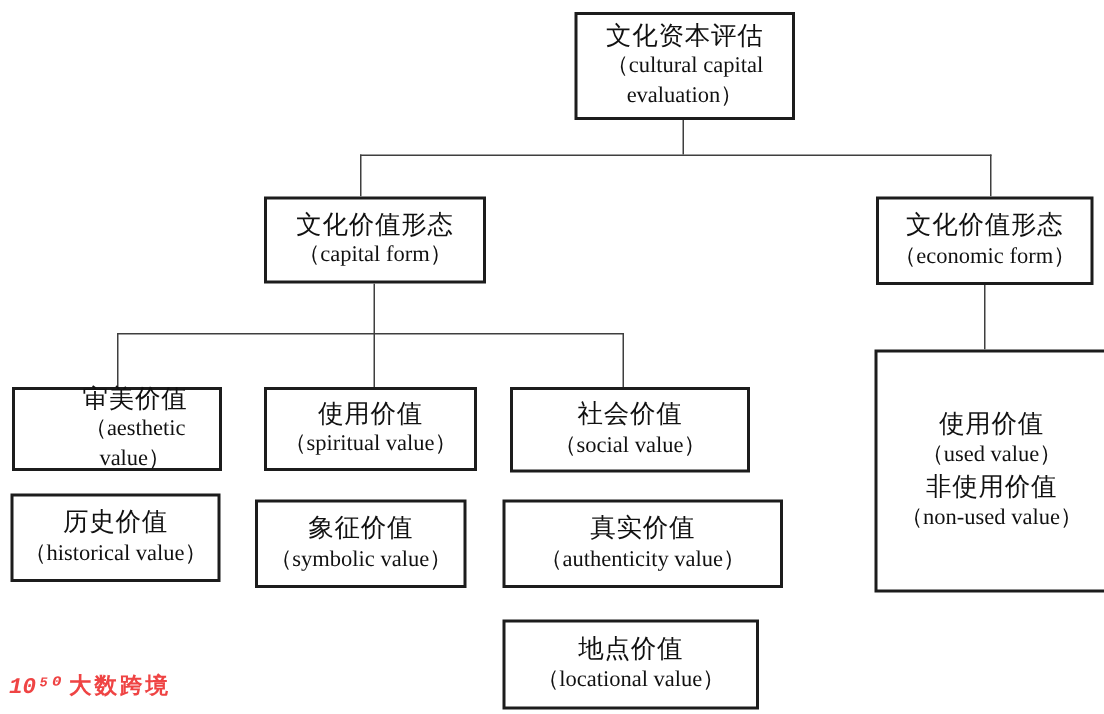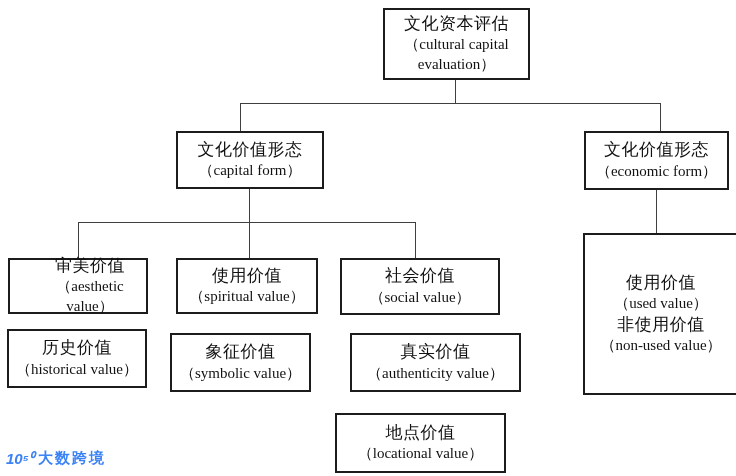--- a/index.html
+++ b/index.html
@@ -30,22 +30,22 @@
     position: absolute;
     background: #3f3f3f;
   }
   #watermark {
     position: absolute;
     left: 6px;
     top: 448px;
     display: flex;
     align-items: center;
     gap: 4px;
-    color: #3b82f6;
-    font-family: Liberation Sans, sans-serif;
+    color: #ef4444;
+    font-family: Liberation Mono, monospace;
     user-select: none;
   }
   #watermark .wm-logo { font-size: 15px; font-weight: bold; font-style: italic; }
   #watermark .wm-text { font-size: 15px; font-weight: bold; letter-spacing: 2px; }
 </style>
 </head>
 <body>
 
 <div id="canvas">
 
@@ -92,21 +92,21 @@
   <div class="node" style="left:7px; top:329px; width:140px; height:59px;">
     <div class="zh">历史价值</div>
     <div class="en">（historical value）</div>
   </div>
 
   <div class="node" style="left:170px; top:333px; width:141px; height:59px;">
     <div class="zh">象征价值</div>
     <div class="en">（symbolic value）</div>
   </div>
 
-  <div class="node" style="left:350px; top:333px; width:171px; height:59px;">
+  <div class="node" style="left:335px; top:333px; width:187px; height:59px;">
     <div class="zh">真实价值</div>
     <div class="en">（authenticity value）</div>
   </div>
 
   <div class="node" style="left:335px; top:413px; width:171px; height:60px;">
     <div class="zh">地点价值</div>
     <div class="en">（locational value）</div>
   </div>
 
   <div class="node" style="left:583px; top:233px; width:156px; height:162px;">

